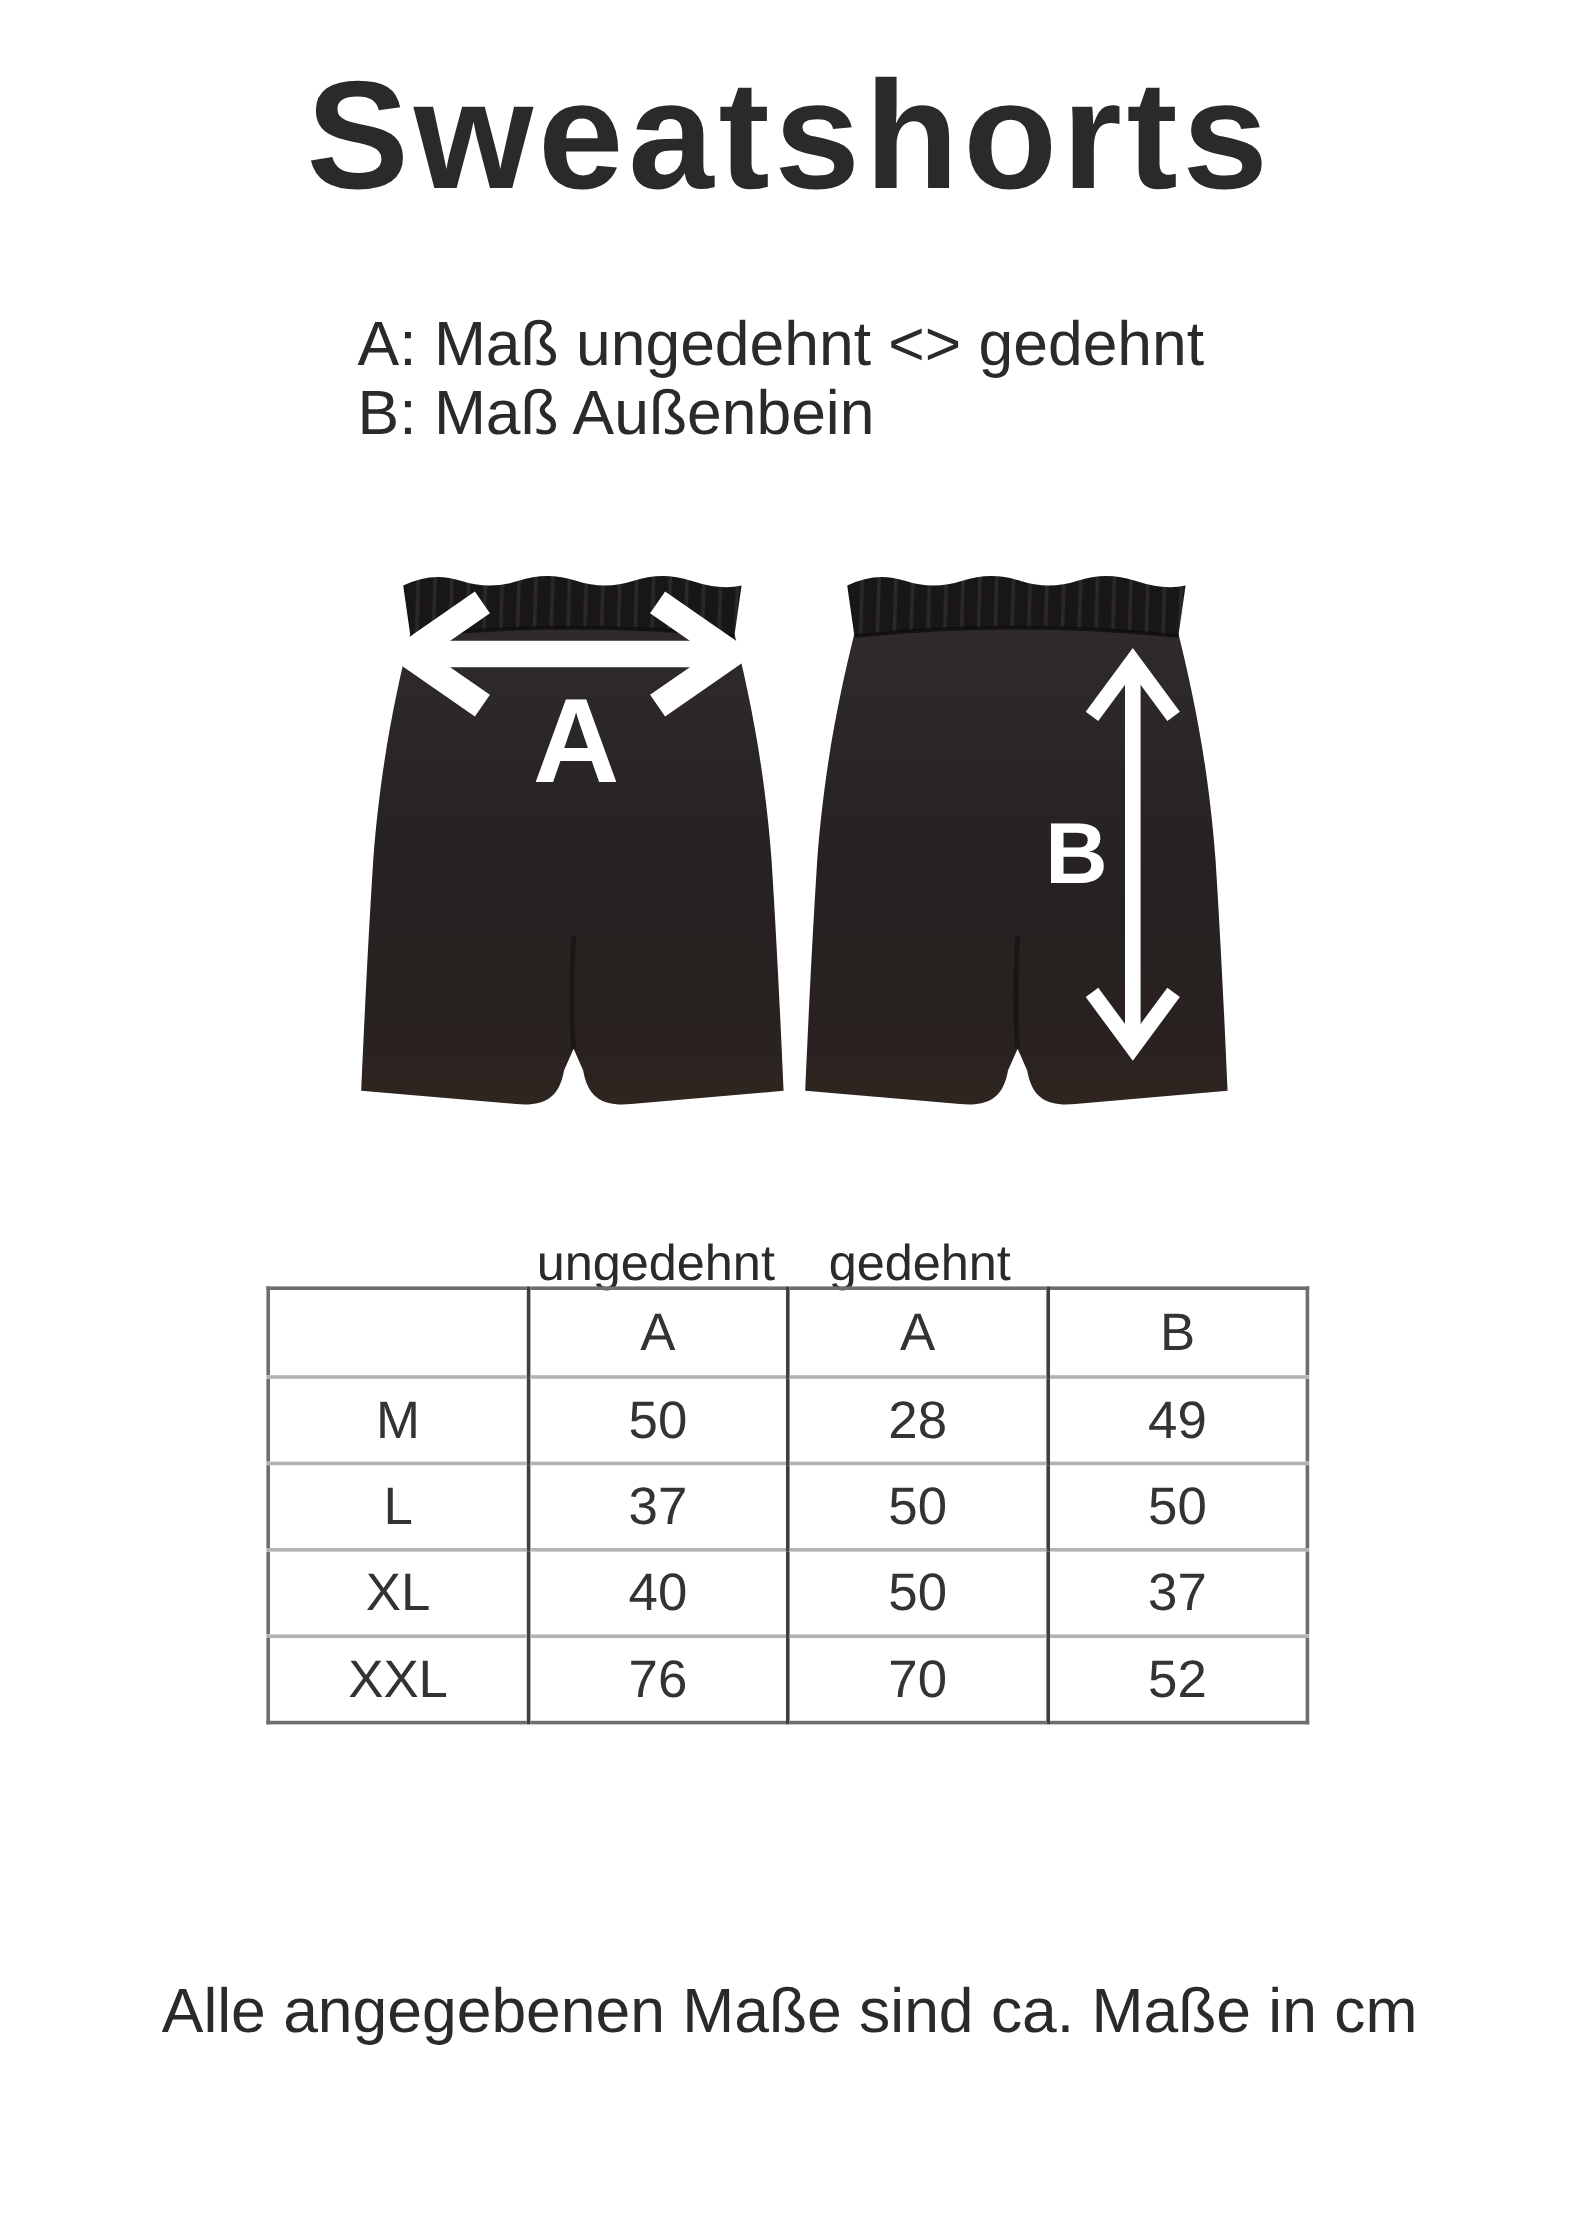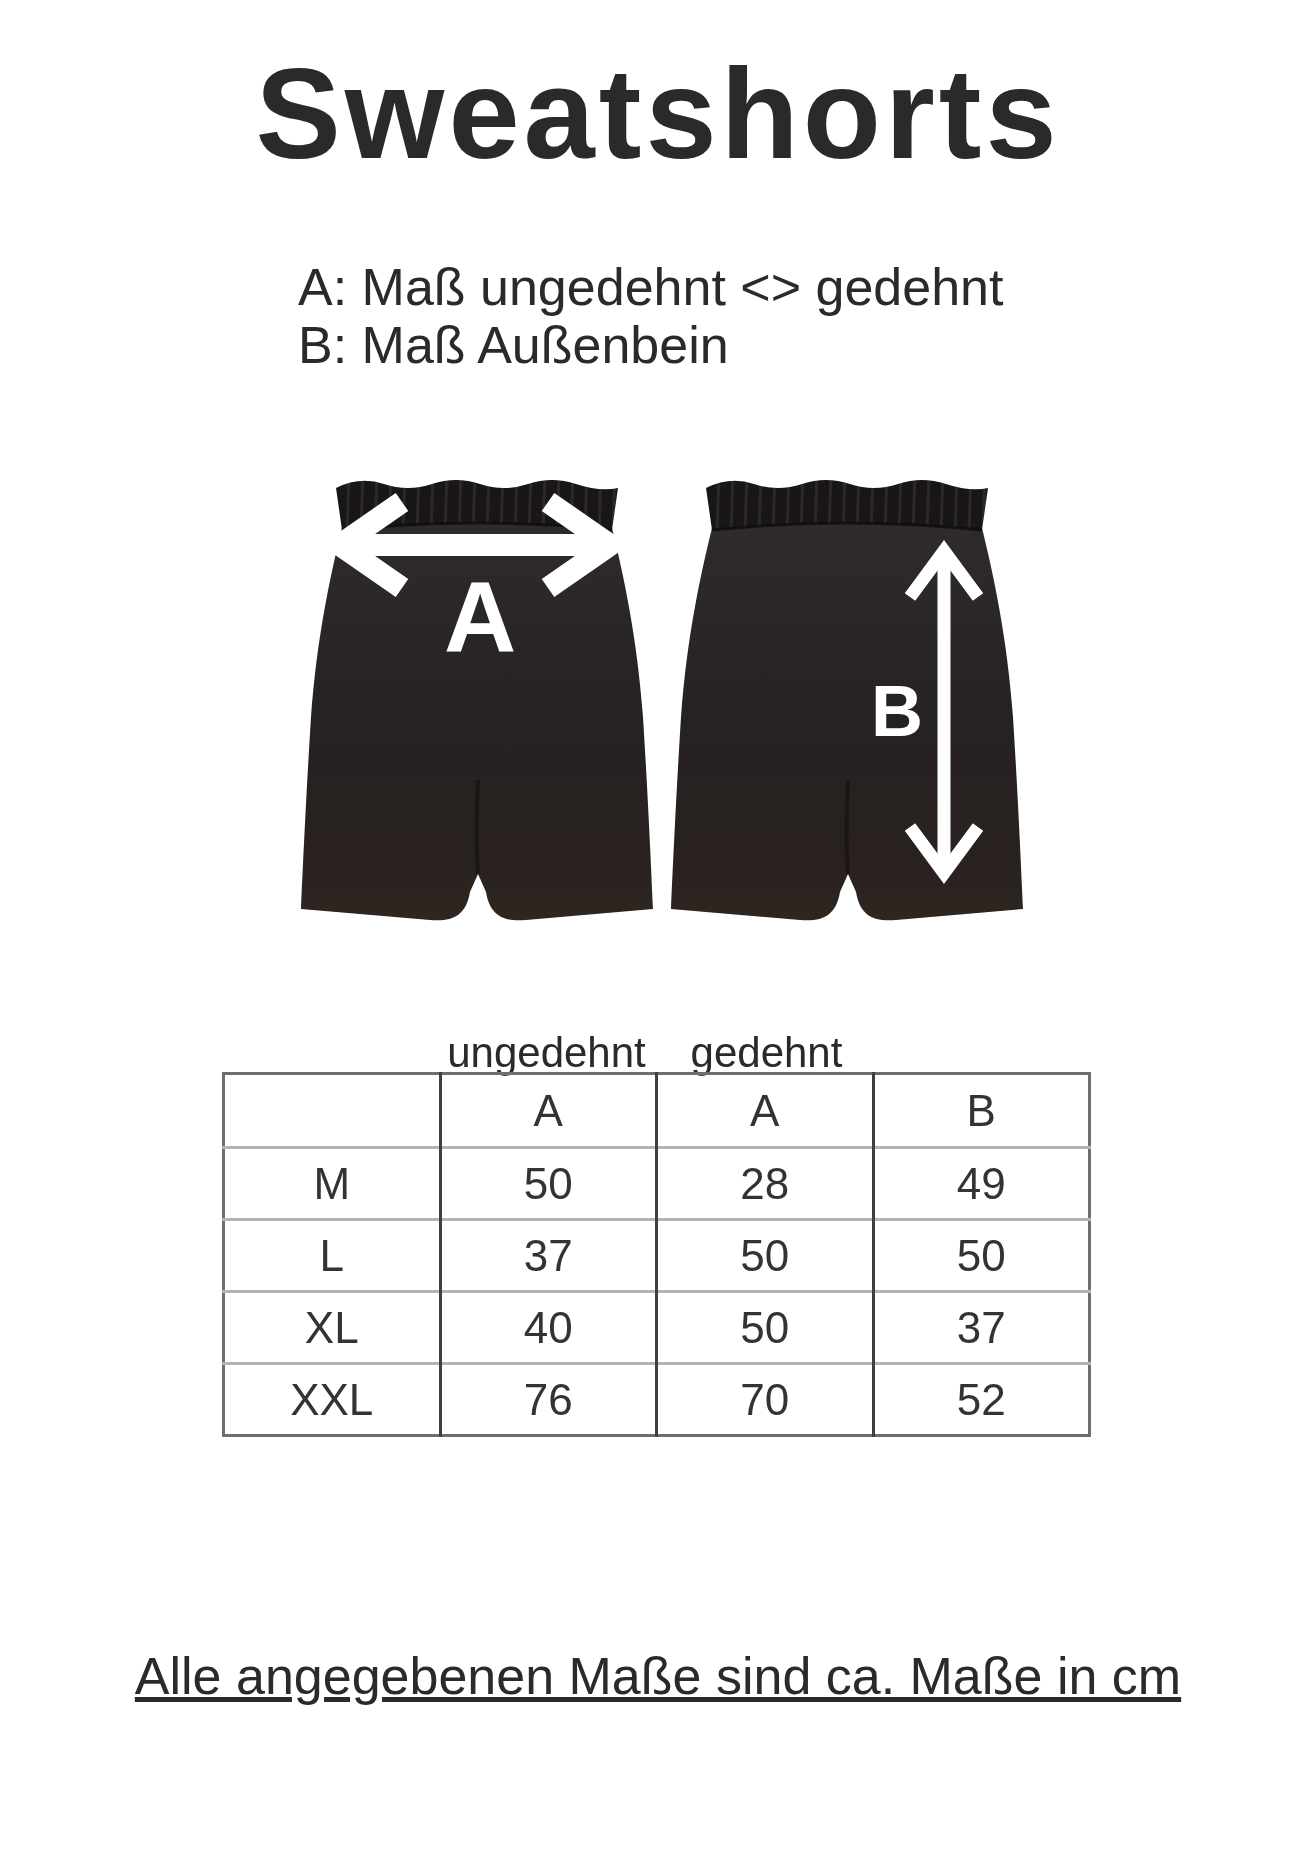--- a/index.html
+++ b/index.html
@@ -78,21 +78,20 @@
   table.size-table tr{height:72px;}
   table.size-table tr.hdr{height:74px;}
   .footer{
     position:absolute;
     top:1646px; left:0;
     width:100%;
     text-align:center;
     font-size:52px;
     color:#2b2a29;
     white-space:nowrap;
-    text-decoration:underline;
   }
 </style>
 </head>
 <body>
 
 <div class="page">
 
   <div class="title">Sweatshorts</div>
 
   <div class="legend">

